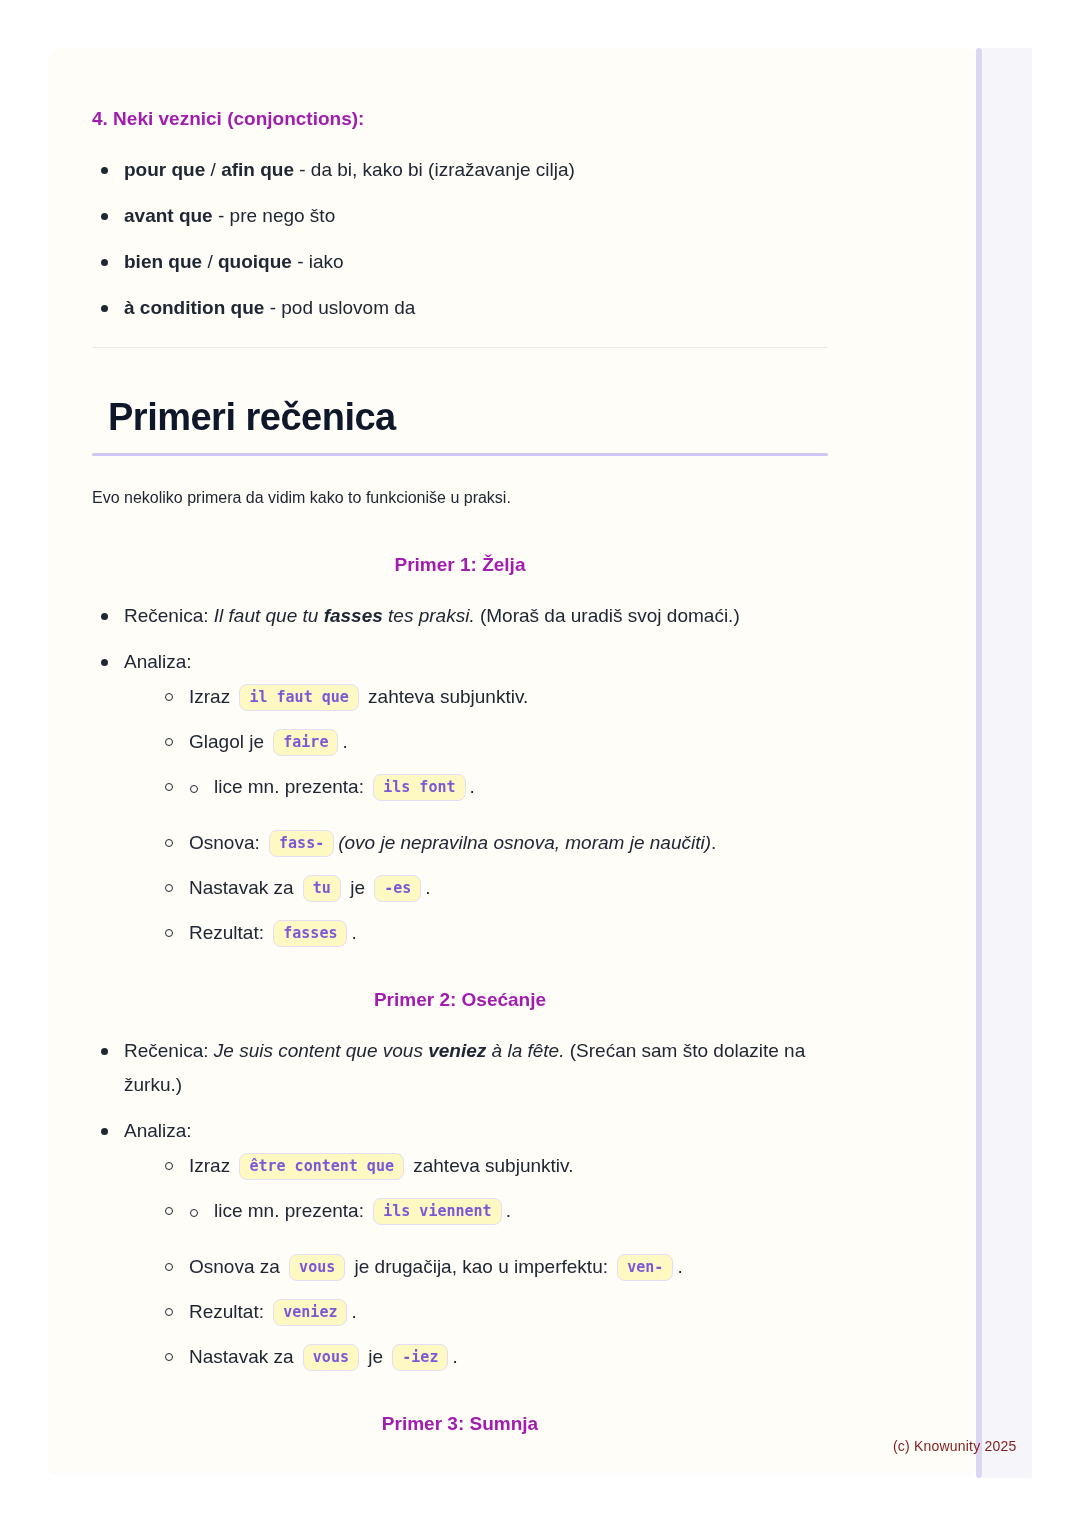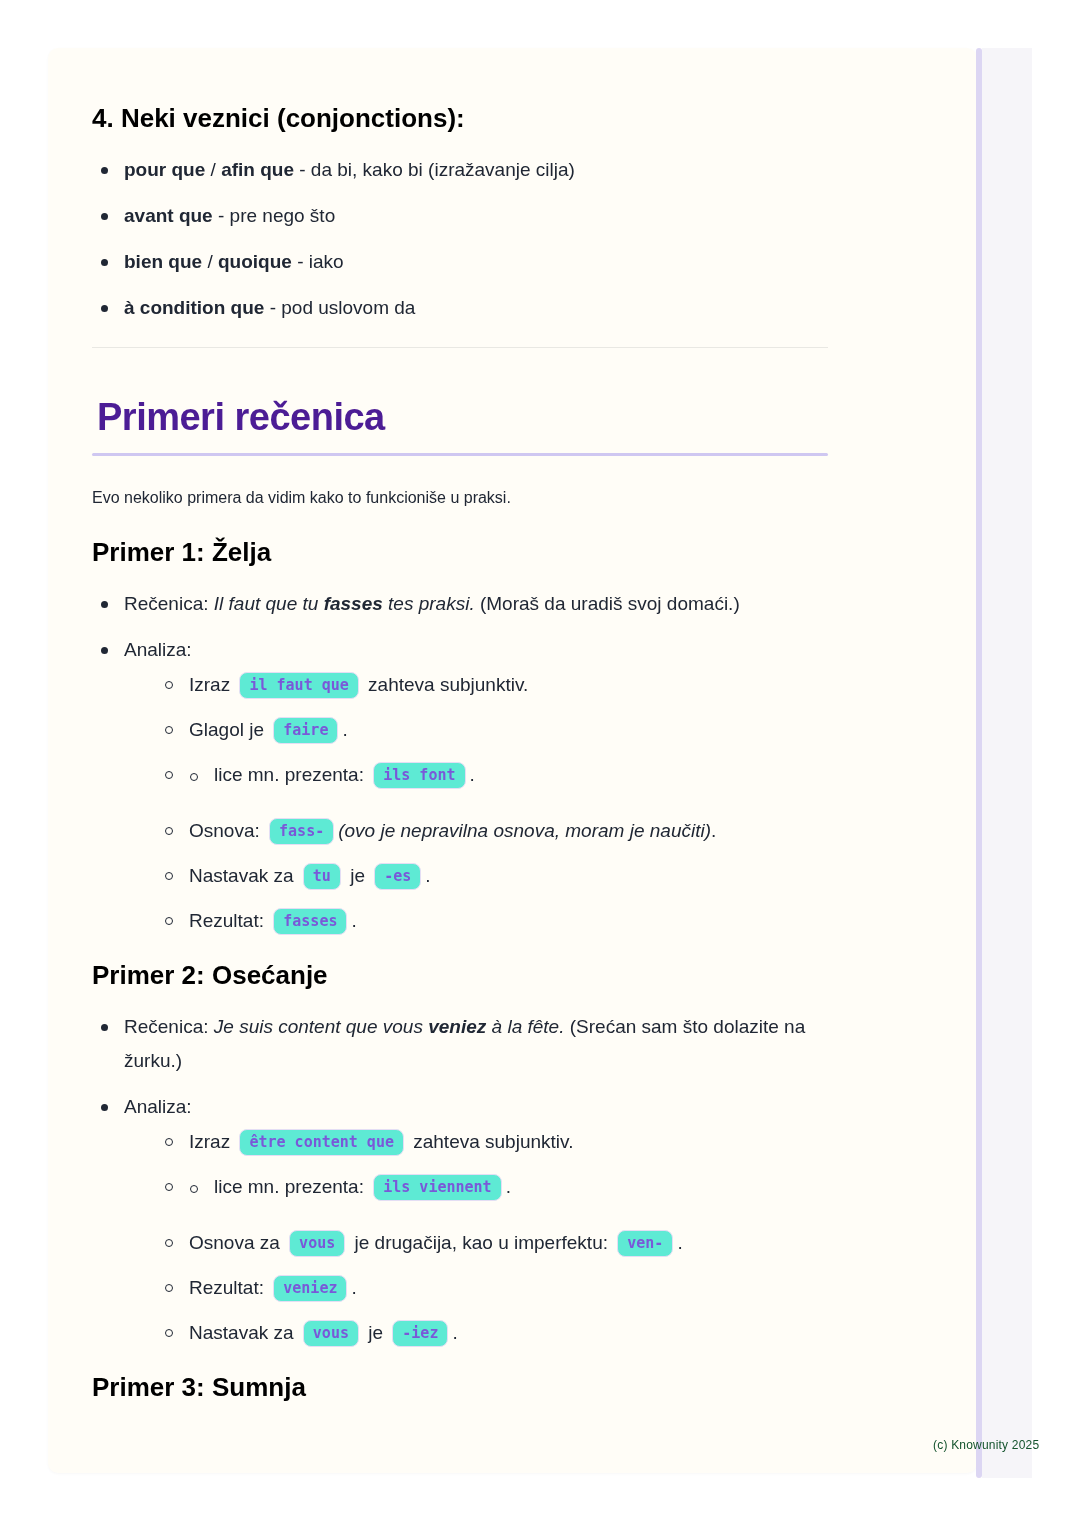--- a/index.html
+++ b/index.html
@@ -11,33 +11,33 @@
   .stage{position:relative;width:1080px;height:1528px;overflow:hidden;background:#ffffff;}
   .card{
     position:absolute;left:48px;top:48px;width:929px;height:1425px;
     background:#fffdf7;border-radius:10px;
     box-shadow:0 1px 3px rgba(0,0,0,0.03);
   }
   .nextpage{position:absolute;left:982px;top:48px;width:50px;height:1430px;background:#f6f5f9;}
   .scrollbar{position:absolute;left:976px;top:48px;width:6px;height:1430px;background:#dcd6f3;border-radius:3px;z-index:2;}
   .content{position:absolute;left:44px;top:0;width:736px;padding-top:57px;}
 
-  .h3{font-size:26px;line-height:27px;font-weight:700;margin:0;color:#000000;}
-  .h3.ex{margin-top:24px;}
+  .h3{font-size:19px;line-height:27px;font-weight:700;margin:0;color:#a21caf;}
+  .h3.ex{margin-top:36px;text-align:center;}
 
   ul.disc{list-style:none;margin:21px 0 0;padding:0;font-size:19px;line-height:34px;}
   ul.disc>li{position:relative;padding-left:32px;margin:12px 0 9px;}
   ul.disc>li::before{
     content:"";position:absolute;left:9px;top:14px;width:7px;height:7px;
     border-radius:50%;background:#202734;
   }
 
   .divider{border:none;border-top:1px solid #e9e8e3;margin:22px 0 0;height:0;}
 
-  .h1{font-size:38px;line-height:46px;font-weight:700;color:#4c1d95;margin:46px 5px 0;letter-spacing:-0.5px;}
+  .h1{font-size:38px;line-height:46px;font-weight:700;color:#0f172a;margin:46px 16px 0;letter-spacing:-0.5px;}
   .h1-underline{height:3px;background:#cfc7f1;margin-top:13px;border-radius:2px;}
 
   .para{font-size:16px;line-height:34px;margin:25px 0 0;}
 
   ul.circ{list-style:none;margin:1px 0 0;padding:0 0 0 31px;font-size:19px;line-height:34px;}
   ul.circ>li{position:relative;padding-left:34px;margin:0 0 11px;}
   ul.circ>li::before{
     content:"";position:absolute;left:10px;top:13px;width:8px;height:8px;border-radius:50%;
     border:1.7px solid #202734;box-sizing:border-box;background:transparent;
   }
@@ -46,25 +46,25 @@
     display:inline-block;width:8px;height:8px;border:1.7px solid #202734;border-radius:50%;
     box-sizing:border-box;margin:0 16px 0 1px;
   }
 
   .b{font-weight:700;}
   .i{font-style:italic;text-align:right;}
   .bi{font-weight:700;font-style:italic;}
   .code{
     font-family:"DejaVu Sans Mono","Liberation Mono",monospace;
     font-size:15px;font-weight:700;color:#7a58d8;
-    background:#5eead4;border:1px solid #e4def4;border-radius:8px;
+    background:#fef9c3;border:1px solid #e4def4;border-radius:8px;
     padding:2px 9px 3px;margin:0 4px;display:inline-block;line-height:20px;vertical-align:1px;
   }
 
-  .footer{position:absolute;left:893px;top:1438px;font-size:12px;color:#14532d;z-index:4;letter-spacing:0.2px;margin-left:40px;}
+  .footer{position:absolute;left:893px;top:1438px;font-size:14px;color:#7f1d1d;z-index:4;letter-spacing:0.2px;}
 </style>
 </head>
 <body>
 
 <div class="stage">
   <div class="nextpage"></div>
   <div class="scrollbar"></div>
 
   <div class="card">
     <div class="content">

